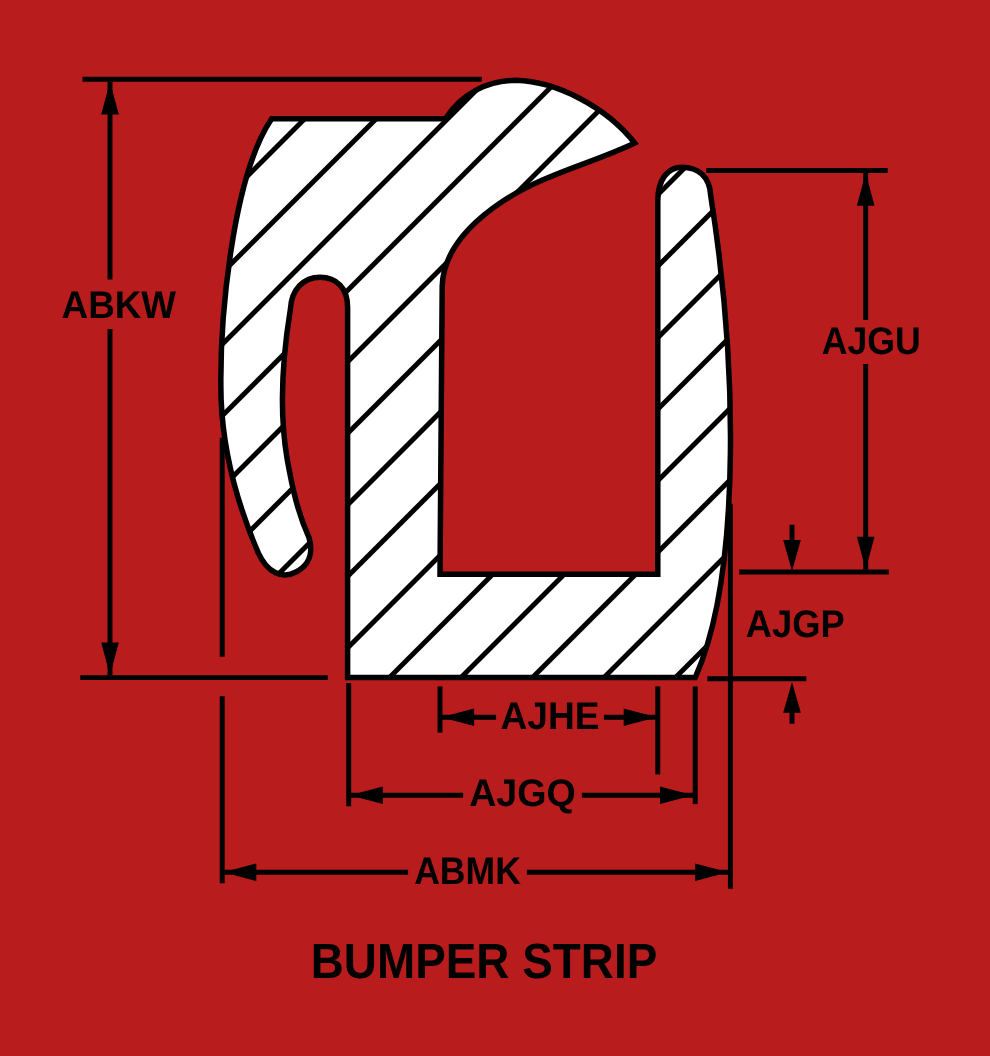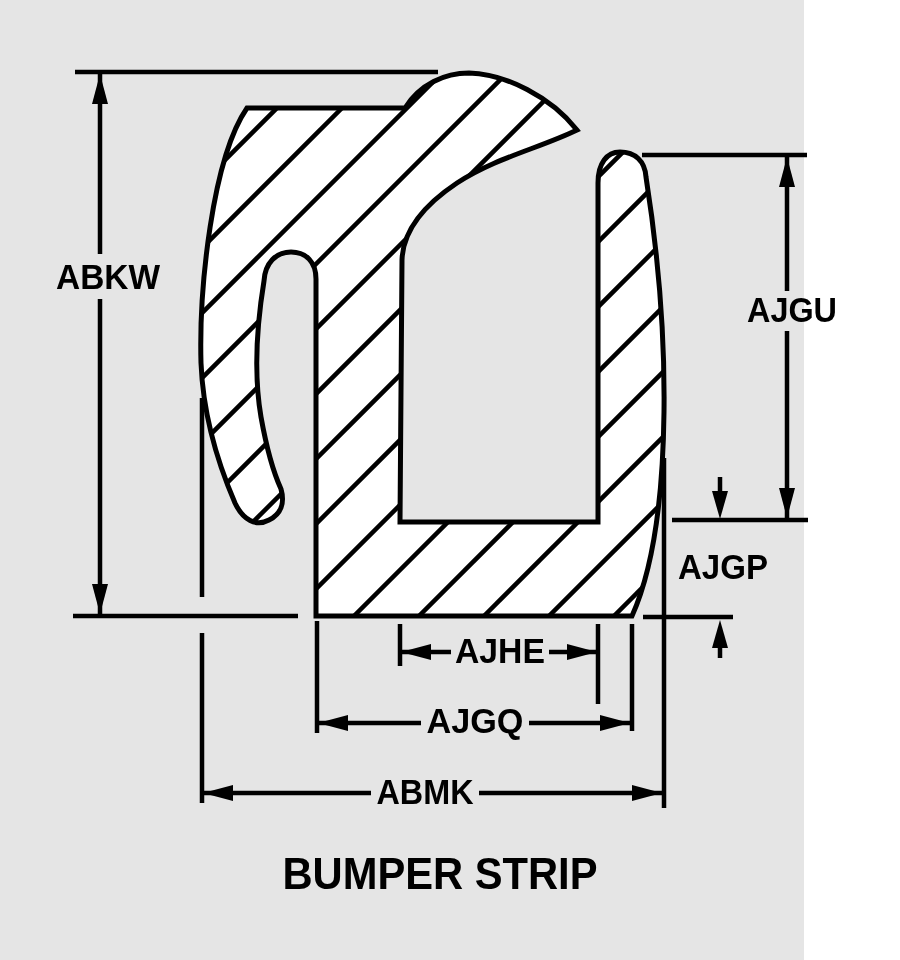--- a/index.html
+++ b/index.html
@@ -4,24 +4,24 @@
 <style>
   html, body {
     margin: 0;
     padding: 0;
     background: #ffffff;
     width: 900px;
     height: 960px;
     overflow: hidden;
   }
   .canvas-wrap {
-    width: 804px;
+    width: 900px;
     height: 960px;
     position: relative;
-    background: #e5e5e5;
+    background: #b91c1c;
   }
   svg {
     display: block;
   }
   .dim-label {
     font-family: "Liberation Sans", sans-serif;
     font-weight: bold;
     font-size: 35px;
     fill: #000000;
   }

